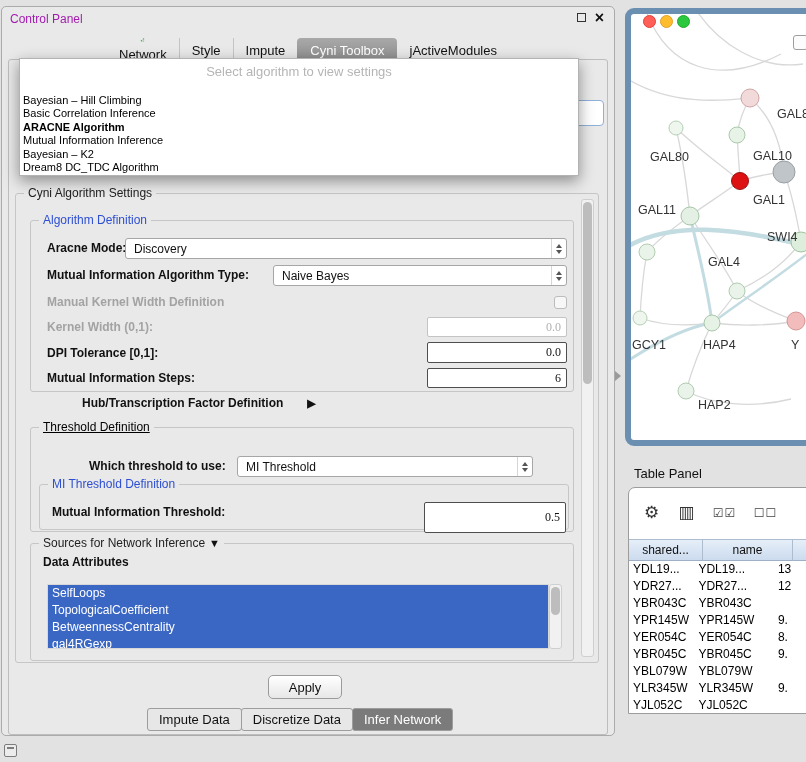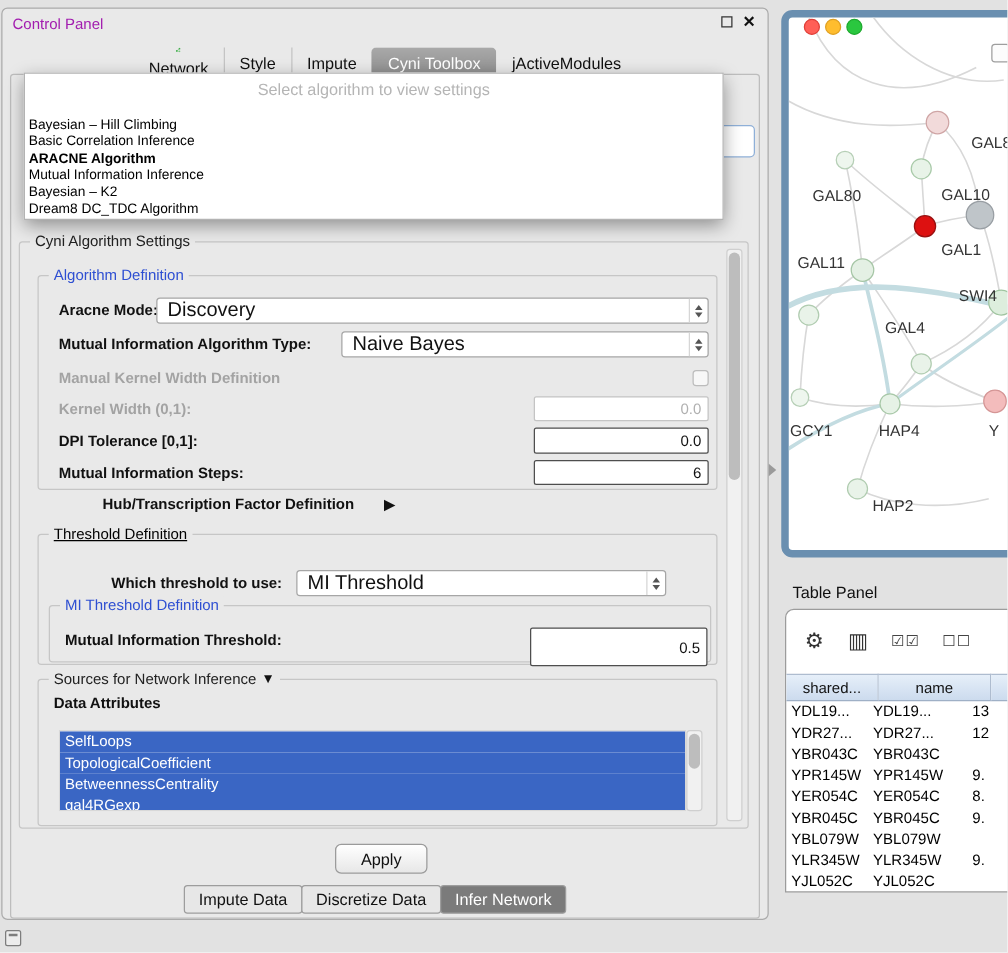--- a/index.html
+++ b/index.html
@@ -31,29 +31,29 @@
   .groupbox { position:absolute; border:1px solid #c6c6c6; border-radius:3px; }
   .legend { position:absolute; top:-8px; left:8px; background:#e9e9e9; padding:0 4px;
     font-size:12px; line-height:15px; color:#222; white-space:nowrap; display:flex; gap:4px; align-items:center; }
   .legend.blue { color:#2e4fd2; }
   .legend.green { color:#000000;text-decoration:underline; }
 
   .flabel { position:absolute; font-size:12px; font-weight:bold; color:#111; line-height:21px; white-space:nowrap; }
   .flabel.disabled { color:#a3a3a3; }
 
   .combo { position:absolute; height:21px; background:#fff; border:1px solid #a6a6a6; border-radius:3px;
-    display:flex; align-items:center; padding-left:8px; font-size:16px; color:#111; }
+    display:flex; align-items:center; padding-left:8px; font-size:12px; color:#111; }
   .combo .cval { flex:1; white-space:nowrap; overflow:hidden; }
   .stepper { width:15px; align-self:stretch; border-left:1px solid #d6d6d6; display:flex; flex-direction:column;
     align-items:center; justify-content:center; gap:2px; }
   .stepper .up { width:0; height:0; border-left:3.5px solid transparent; border-right:3.5px solid transparent; border-bottom:4px solid #555; }
   .stepper .dn { width:0; height:0; border-left:3.5px solid transparent; border-right:3.5px solid transparent; border-top:4px solid #555; }
 
   .field { position:absolute; height:20px; font-size:12px; text-align:right; padding:0 5px;
-    background:#fff; border:1px solid #8f8f8f; border-radius:2px; font-family:Liberation Sans, sans-serif; color:#111; }
+    background:#fff; border:1px solid #8f8f8f; border-radius:2px; font-family:Liberation Serif, serif; color:#111; }
   .field.dark { border:1px solid #4e4e4e; }
   .field.disabled { border:1px solid #c4c4c4; color:#b0b0b0; }
 
   .checkbox { position:absolute; width:13px; height:13px; border:1px solid #bcbcbc; background:#f7f7f7; border-radius:3px; }
 
   .hubrow { position:absolute; display:flex; align-items:center; gap:24px; font-size:12px; font-weight:bold; color:#111;margin-left:36px; }
   .tri { font-size:11px; color:#111; }
 
   .attrlist { position:absolute; background:#fff; border:1px solid #d8d8d8; overflow:hidden; }
   .litem { height:17px; background:#3a66c4; color:#fff; font-size:12px; line-height:17px; padding-left:4px;

